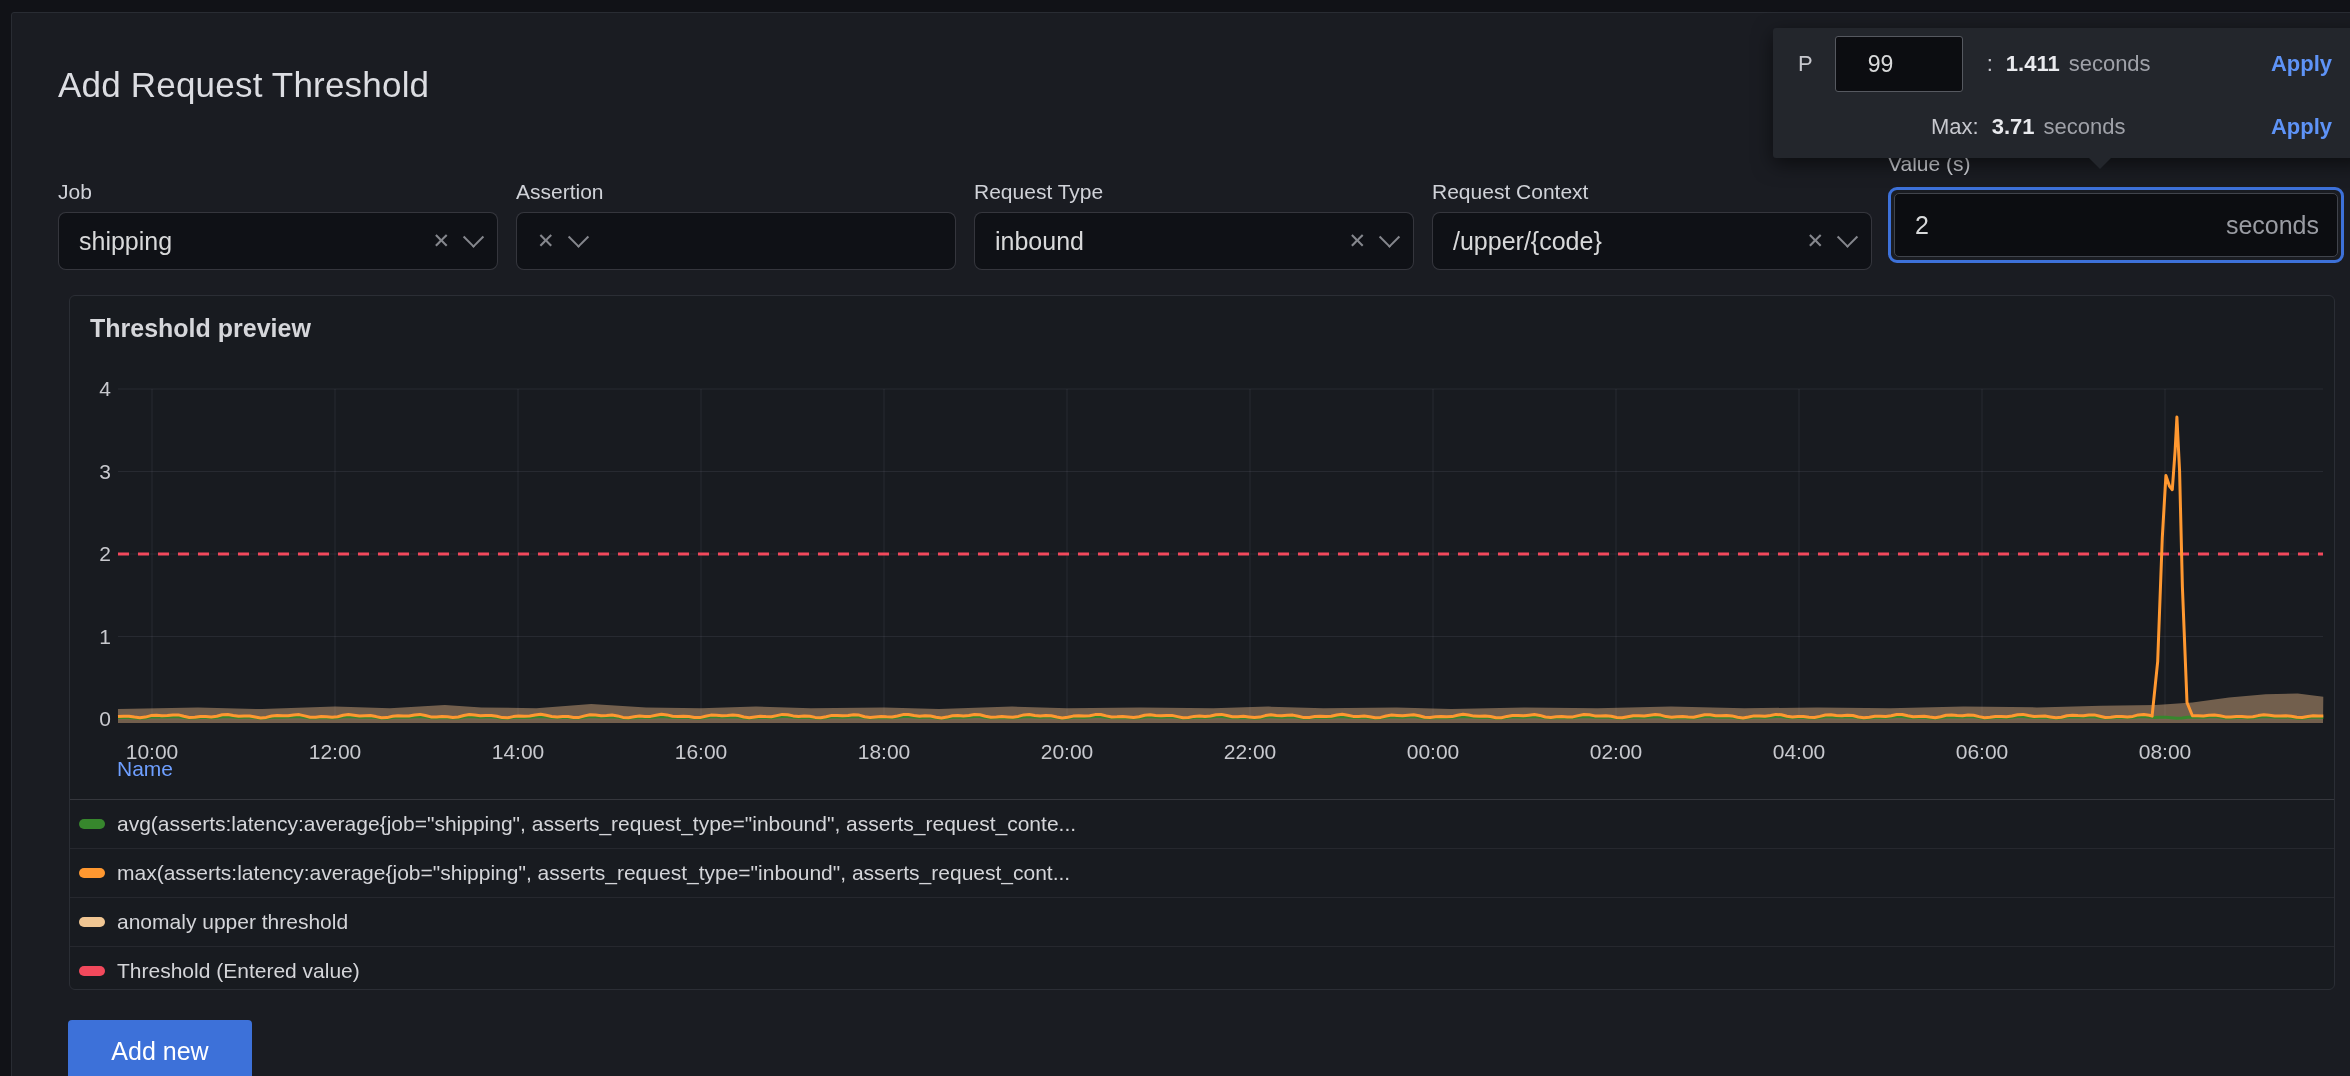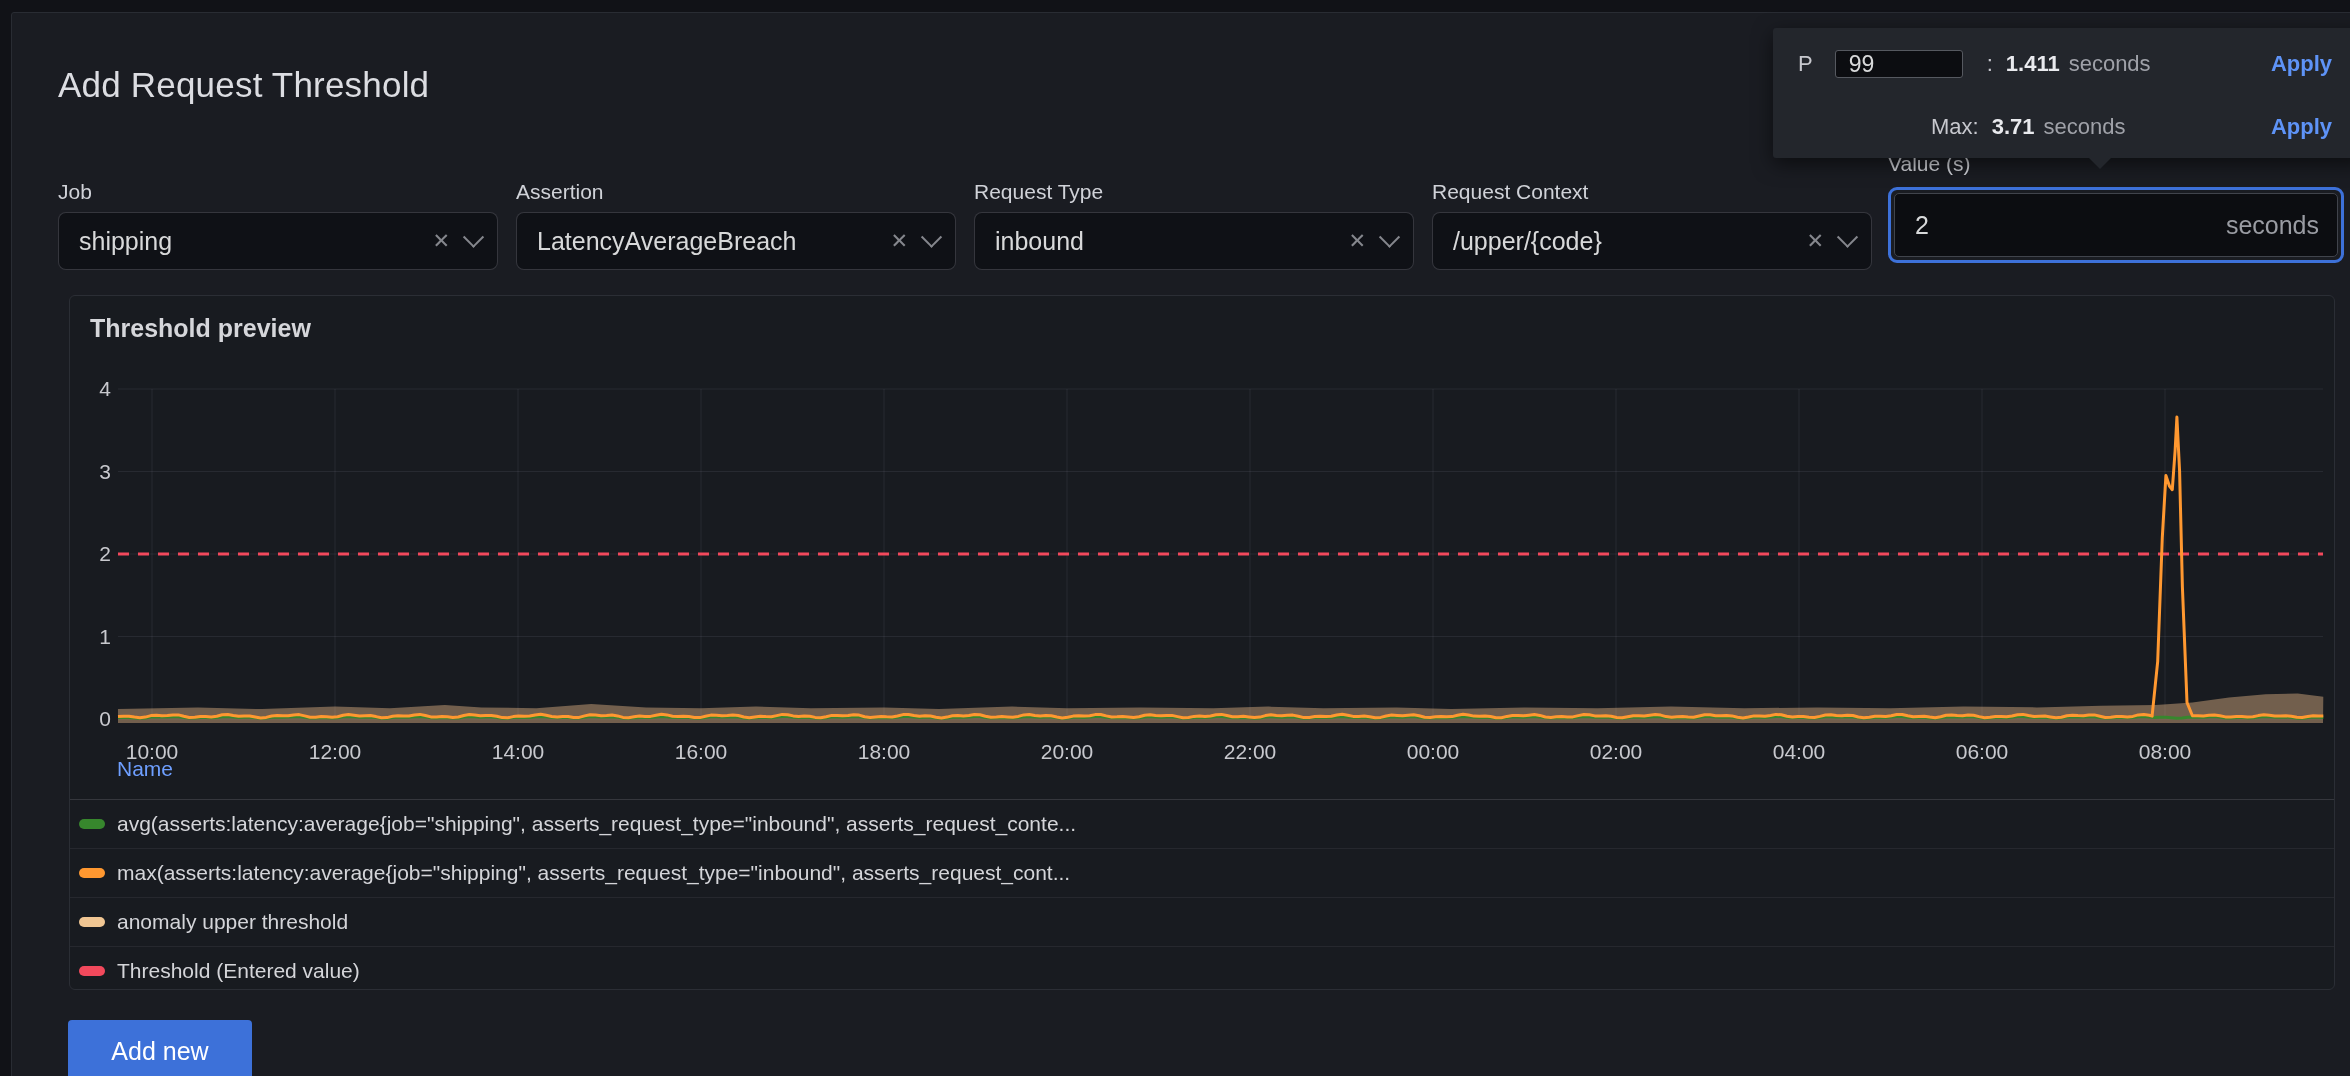--- a/index.html
+++ b/index.html
@@ -30,22 +30,22 @@
   .value-suffix{font-size:25px;color:#9a9ca3;}
 
   
   .tooltip{position:absolute;left:1773px;top:28px;width:592px;height:130px;background:#23262c;
            border-radius:3px;box-shadow:0 6px 20px rgba(0,0,0,.55);z-index:6;}
   .tooltip:after{content:"";position:absolute;left:315px;bottom:-11px;border-left:12px solid transparent;
            border-right:12px solid transparent;border-top:12px solid #23262c;}
   .tt-row{position:absolute;left:0;right:0;height:46px;display:flex;align-items:center;font-size:22px;color:#c7c8ce;}
   .tt-row1{top:13px;padding-left:25px;}
   .tt-row2{top:76px;padding-left:158px;}
-  .tt-input{width:128px;height:28px;background:#0c0d11;border:1px solid #565960;border-radius:3px;
-            margin-left:22px;display:flex;align-items:center;padding-left:13px;box-sizing:border-box;
+  .tt-input{width:128px;height:56px;background:#0c0d11;border:1px solid #565960;border-radius:3px;
+            margin-left:22px;display:flex;align-items:center;padding-left:32px;box-sizing:border-box;
             font-size:23px;color:#d8d9da;}
   .tt-colon{margin-left:24px;}
   .tt-strong{font-weight:bold;color:#e9eaee;margin-left:13px;}
   .tt-unit{color:#9fa1a8;margin-left:9px;}
   .tt-apply{position:absolute;right:33px;font-size:22px;font-weight:bold;color:#5e93f7;cursor:pointer;}
 
   
   .chart-panel{position:absolute;left:57px;top:282px;width:2266px;height:695px;background:#181b20;
                border:1px solid #2b2e35;border-radius:6px;box-sizing:border-box;overflow:hidden;}
   .chart-title{position:absolute;left:20px;top:18px;font-size:25px;font-weight:600;color:#d5d6da;}
@@ -73,21 +73,20 @@
       <div class="field-label">Job</div>
       <div class="select-box">
         <span class="select-value">shipping</span>
         <span class="clear-icon">✕</span>
         <span class="chevron"></span>
       </div>
     </div>
     <div class="field" style="left:504px;">
       <div class="field-label">Assertion</div>
       <div class="select-box">
-        <span class="select-value">LatencyAverageBreach</span>
         <span class="clear-icon">✕</span>
         <span class="chevron"></span>
       </div>
     </div>
     <div class="field" style="left:962px;">
       <div class="field-label">Request Type</div>
       <div class="select-box">
         <span class="select-value">inbound</span>
         <span class="clear-icon">✕</span>
         <span class="chevron"></span>

